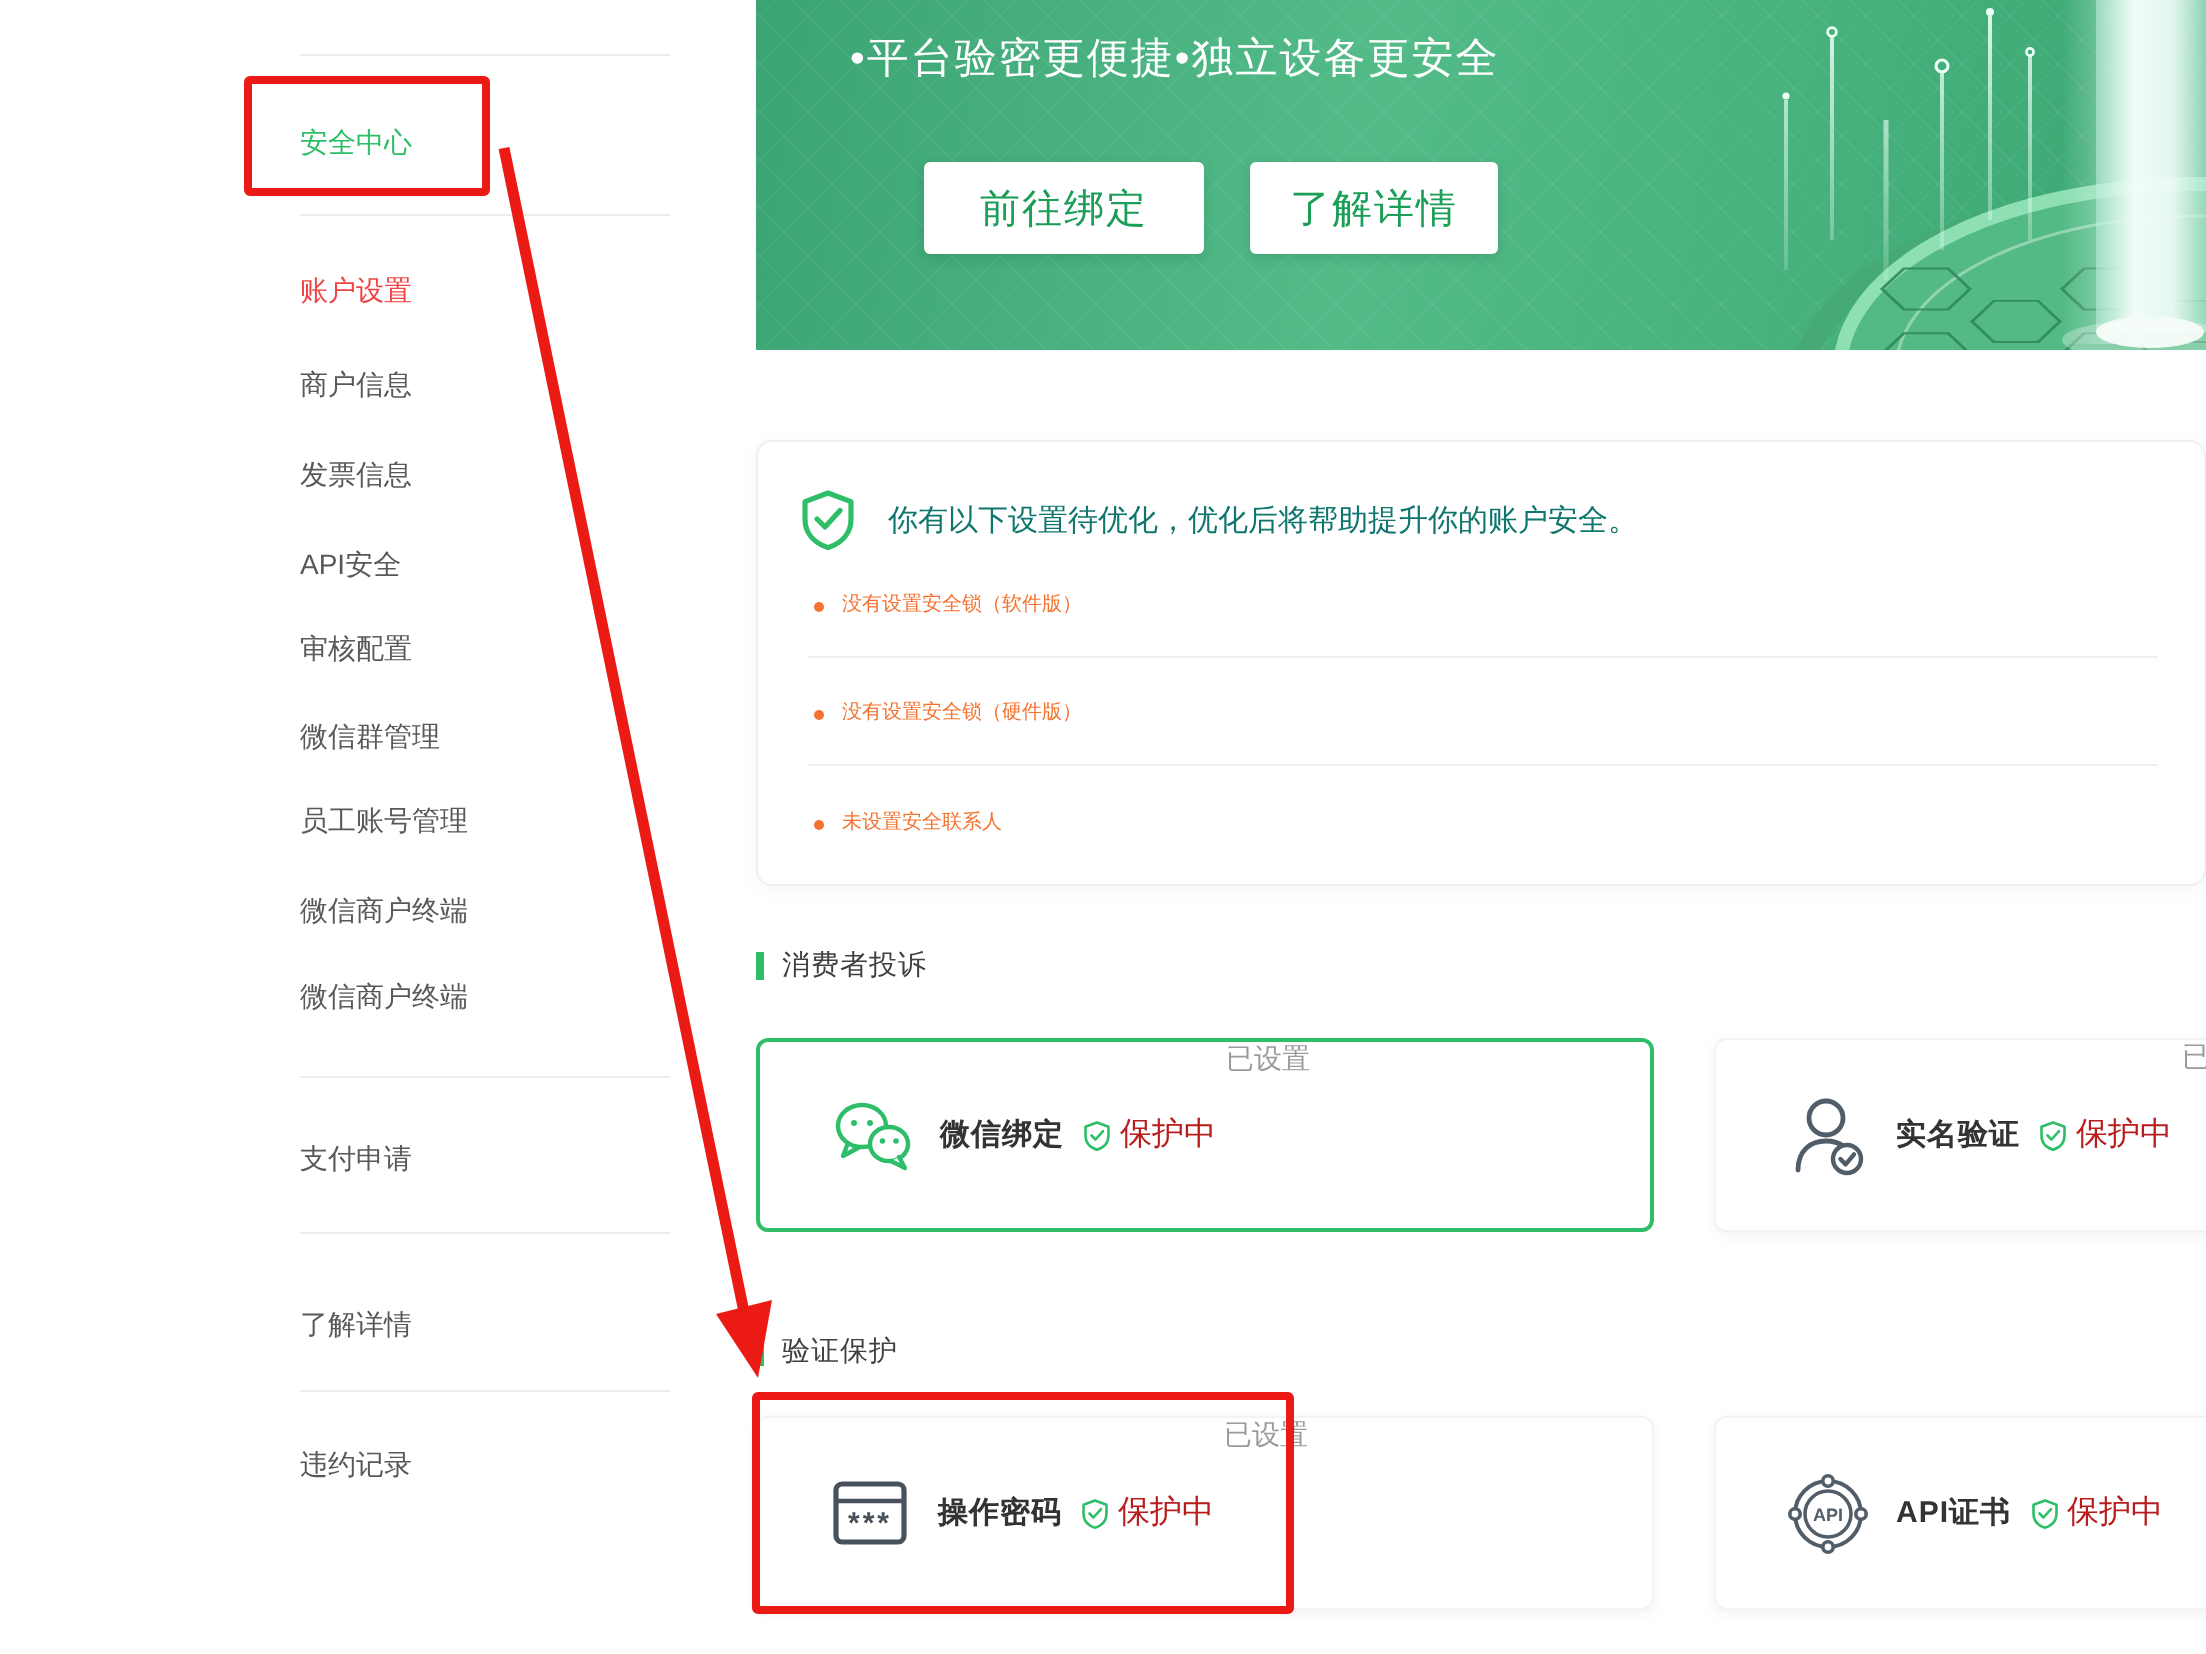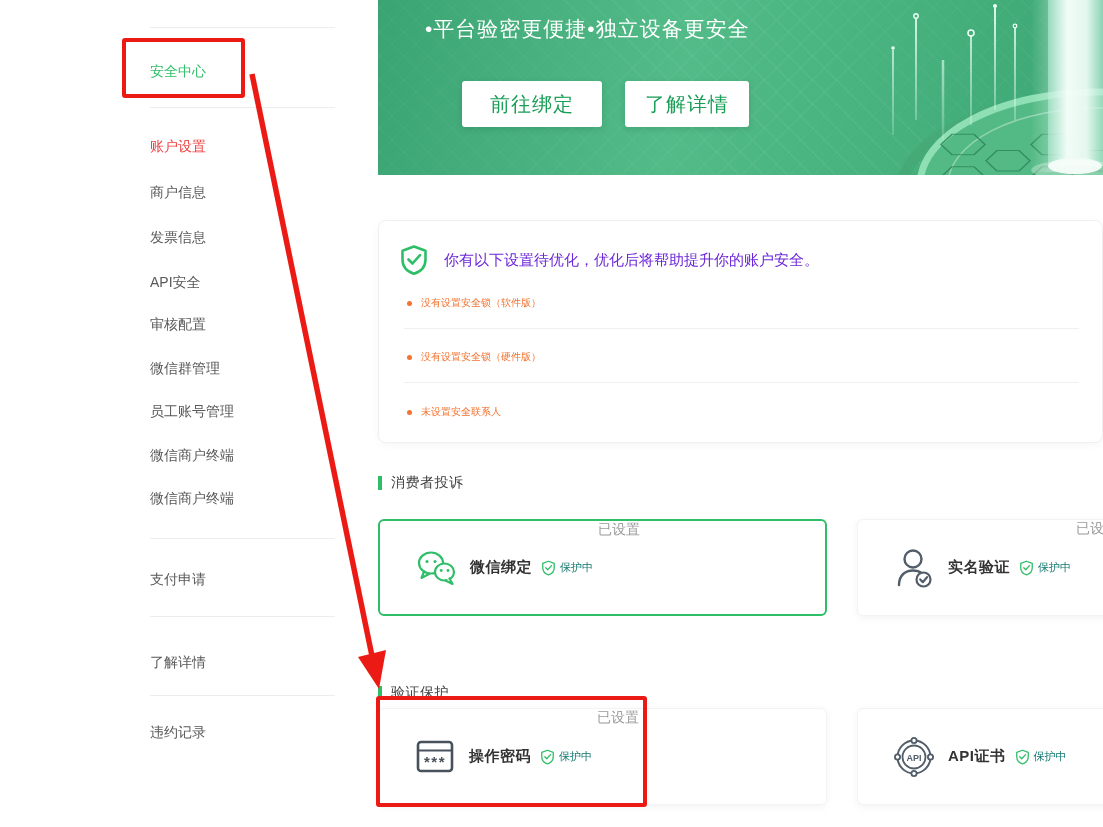--- a/index.html
+++ b/index.html
@@ -34,49 +34,49 @@
     background:#fff; border:none; border-radius:3px; font-size:20px; color:#1b9e57; font-weight:500;
     cursor:pointer; box-shadow:0 2px 6px rgba(10,80,45,0.18); letter-spacing:1px;
     font-family:"Liberation Sans","DejaVu Sans",sans-serif;margin-left:12px; }
   .btn-bind { left:72px; width:140px; }
   .btn-learn { left:235px; width:124px; }
 
   
   .opt-panel { position:absolute; left:378px; top:220px; width:725px; height:223px; background:#fff;
     border:1px solid #f0f0f0; border-radius:8px; box-shadow:0 2px 10px rgba(0,0,0,0.04); }
   .opt-head { position:absolute; left:20px; top:23px; display:flex; align-items:center; gap:15px; }
-  .opt-head-text { font-size:15px; color:#6d28d9;text-align:center; }
+  .opt-head-text { font-size:15px; color:#0f766e;text-align:center; }
   .opt-item { position:absolute; left:42px; font-size:10px; color:#f5722f; cursor:pointer; line-height:18px; }
   .opt-item-0 { top:73px; } .opt-item-1 { top:127px; } .opt-item-2 { top:182px; }
   .opt-dot { position:absolute; left:28px; width:5px; height:5px; border-radius:50%; background:#f5722f; }
   .opt-dot-0 { top:80px; } .opt-dot-1 { top:134px; } .opt-dot-2 { top:189px; }
   .opt-divider { position:absolute; left:25px; width:675px; height:1px; background:#f0f0f0; }
   .opt-div-0 { top:107px; } .opt-div-1 { top:161px; }
 
   
   .section-header { position:absolute; left:378px; display:flex; align-items:center; height:18px; }
-  .sh-1 { top:474px; } .sh-2 { top:684px; }
+  .sh-1 { top:474px; } .sh-2 { top:667px; }
   .sh-bar { width:4px; height:14px; background:#2fbe68; margin-right:9px; }
   .sh-text { font-size:14px; color:#404040; font-weight:500; letter-spacing:0.5px; }
 
   
   .card { position:absolute; background:#fff; border-radius:6px; height:97px;
     border:1px solid #f3f3f3; box-shadow:0 2px 8px rgba(0,0,0,0.05); cursor:pointer; }
   .card-a { left:378px; top:519px; width:449px; border:2px solid #2fbe68; box-shadow:none; }
   .card-b { left:857px; top:519px; width:450px; }
   .card-c { left:378px; top:708px; width:449px; }
   .card-d { left:857px; top:708px; width:450px; }
   .card-icon { position:absolute; left:33px; top:0; height:100%; width:46px;
     display:flex; align-items:center; justify-content:center; }
   .card-body { position:absolute; left:90px; top:0; height:100%;
     display:flex; justify-content:center; gap:5px; }
   .card-line1 { display:flex; align-items:center; gap:9px; }
   .card-title { font-size:15px; font-weight:bold; color:#333; letter-spacing:0.5px; }
   .status-badge { display:flex; align-items:center; gap:4px; }
-  .status-text { font-size:11px; color:#0f766e; }
+  .status-text { font-size:16px; color:#b91c1c; }
   .card-sub { font-size:14px; color:#9b9b9b; }
 
   
   .anno-box { position:absolute; border:4px solid #ec1a14; border-radius:3px; z-index:55; pointer-events:none; }
   .anno-box-1 { left:122px; top:38px; width:123px; height:60px; }
   .anno-box-2 { left:376px; top:696px; width:271px; height:111px; }
   .anno-arrow { position:absolute; left:0; top:0; z-index:60; pointer-events:none; }
 
   .hidden-defs { position:absolute; width:0; height:0; overflow:hidden; }
 </style>

